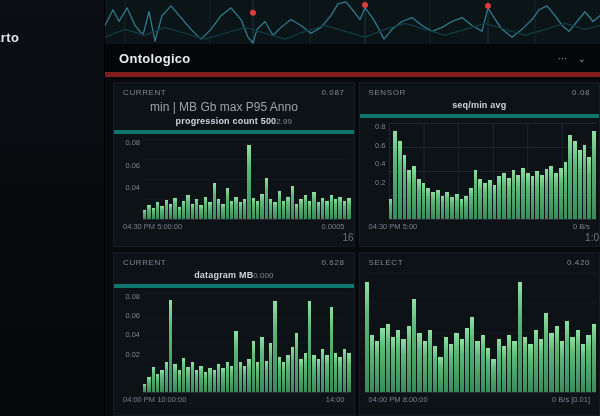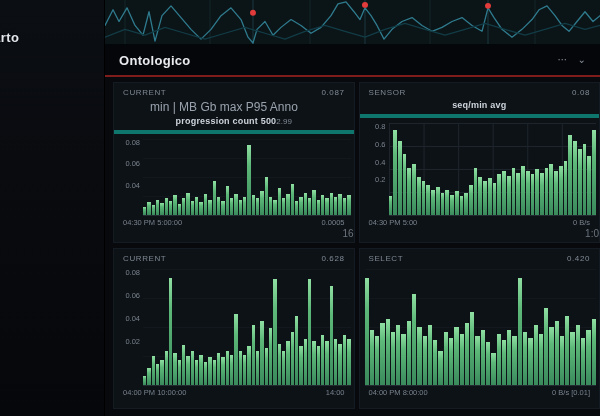--- a/index.html
+++ b/index.html
@@ -12,27 +12,27 @@
   .sidebar-label { position:absolute; left:-7px; top:30px; color:#e3e7ec; font-size:13px; font-weight:bold; letter-spacing:.5px; text-shadow:0 0 2px rgba(0,0,0,.8); }
 
   
   .content { flex:1; display:flex; flex-direction:column; height:100%; min-width:0; }
 
   
   .topstrip { height:45px; flex:none; background:#0b1417; border-bottom:1px solid #02070a; position:relative; }
   .topstrip svg { display:block; width:100%; height:100%; }
 
   
-  .titlebar { height:32px; flex:none; background:#04060a; display:flex; align-items:center; padding:0 14px; border-bottom:2px solid #7f1d1d; }
+  .titlebar { height:32px; flex:none; background:#04060a; display:flex; align-items:center; padding:0 14px; border-bottom:5px solid #7f1d1d; }
   .titlebar h1 { font-size:13px; font-weight:bold; color:#e8eaee; letter-spacing:.3px; flex:1; }
   .titlebar-actions { display:flex; gap:10px; align-items:center; }
   .tb-icon { color:#8a9099; font-size:10px; line-height:10px; cursor:pointer; }
 
   
-  .grid { flex:1; display:grid; grid-template-columns:1fr 1fr; grid-template-rows:1fr 1fr; gap:5px 4px; padding:5px 0 7px 8px; background:#07090c; min-height:0; }
+  .grid { flex:1; display:grid; grid-template-columns:1fr 1fr; grid-template-rows:1fr 1fr; gap:5px 4px; padding:5px 0 0 8px; background:#07090c; min-height:0; }
   .panel { background:#0d1217; border:1px solid #151b22; display:flex; flex-direction:column; overflow:hidden; min-height:0; }
 
   .p-head { display:flex; justify-content:space-between; align-items:center; padding:5px 9px 1px 9px; font-size:8px; color:#7e8791; letter-spacing:.6px; }
   .p-sub { font-size:12px; color:#99a2ac; padding:2px 9px 0 36px; min-height:0; white-space:nowrap; overflow:hidden; }
   .p-sub:empty { display:none; }
   .p-title-row { display:flex; justify-content:center; align-items:baseline; padding:2px 9px 4px 9px; border-bottom:4px solid #0f766e; }
   .p-title { font-size:9px; font-weight:bold; color:#ccd3da; letter-spacing:.2px; white-space:nowrap; overflow:hidden; }
   .p-val { font-size:8px; color:#828b95; }
 
   .p-chart { flex:1; display:flex; min-height:0; padding:5px 3px 0 5px; }
@@ -231,20 +231,24 @@
         </div>
         <div class="p-foot-center">1:0</div>
       </article>
 
       <article class="panel">
         <div class="p-head">
           <span class="p-label">CURRENT</span>
           <span class="p-val">0.628</span>
         </div>
 
+        <div class="p-title-row">
+          <span class="p-title">datagram MB</span>
+          <span class="p-val">0.000</span>
+        </div>
         <div class="p-chart">
           <div class="yaxis">
               <span>0.08</span>
               <span>0.06</span>
               <span>0.04</span>
               <span>0.02</span>
             </div>
           <div class="plot">
               <div class="bar" style="height: 7.91398%;"></div>
               <div class="bar" style="height: 14.8387%;"></div>

